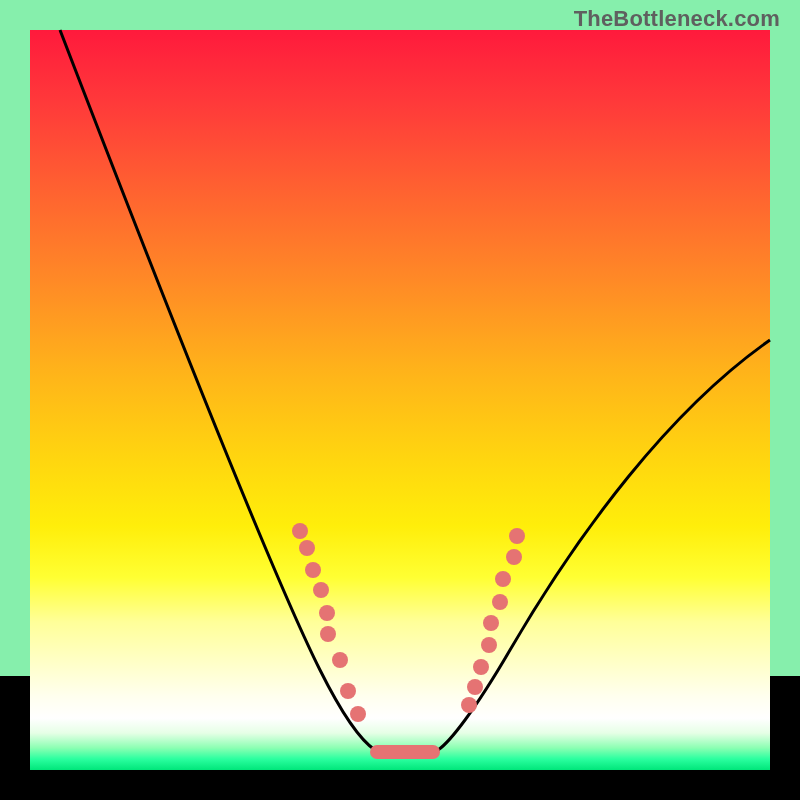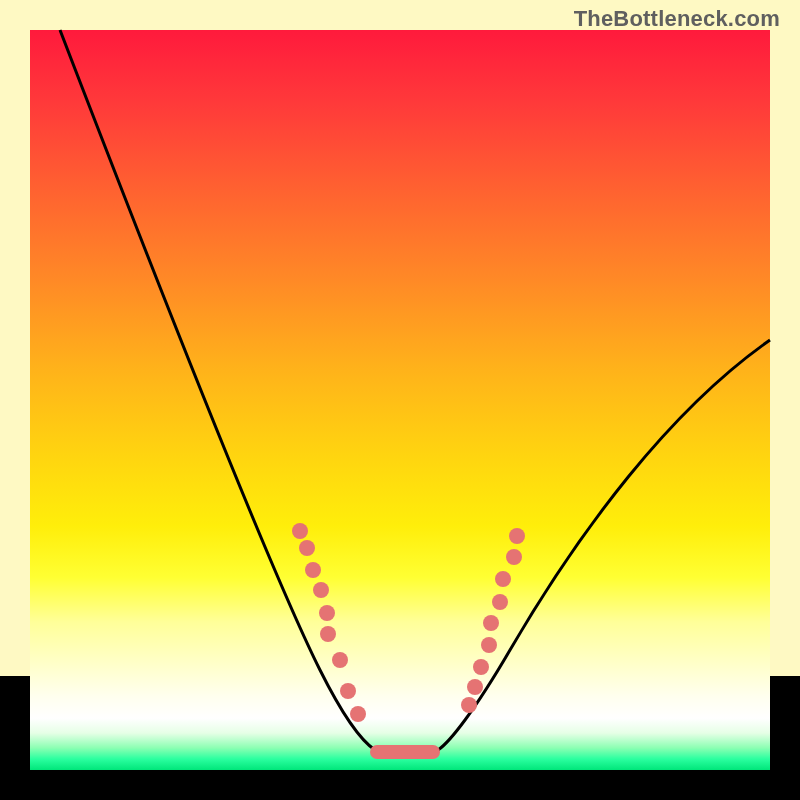--- a/index.html
+++ b/index.html
@@ -6,21 +6,21 @@
     margin: 0;
     padding: 0;
     width: 800px;
     height: 800px;
     background: #000;
     overflow: hidden;
   }
   .outer {
     width: 800px;
     height: 676px;
-    background: #fef9c3;
+    background: #86efac;
     position: relative;
   }
   .plot {
     position: absolute;
     left: 30px;
     top: 30px;
     width: 740px;
     height: 740px;
     background: linear-gradient(to bottom,
       #ff1a3c 0%,

